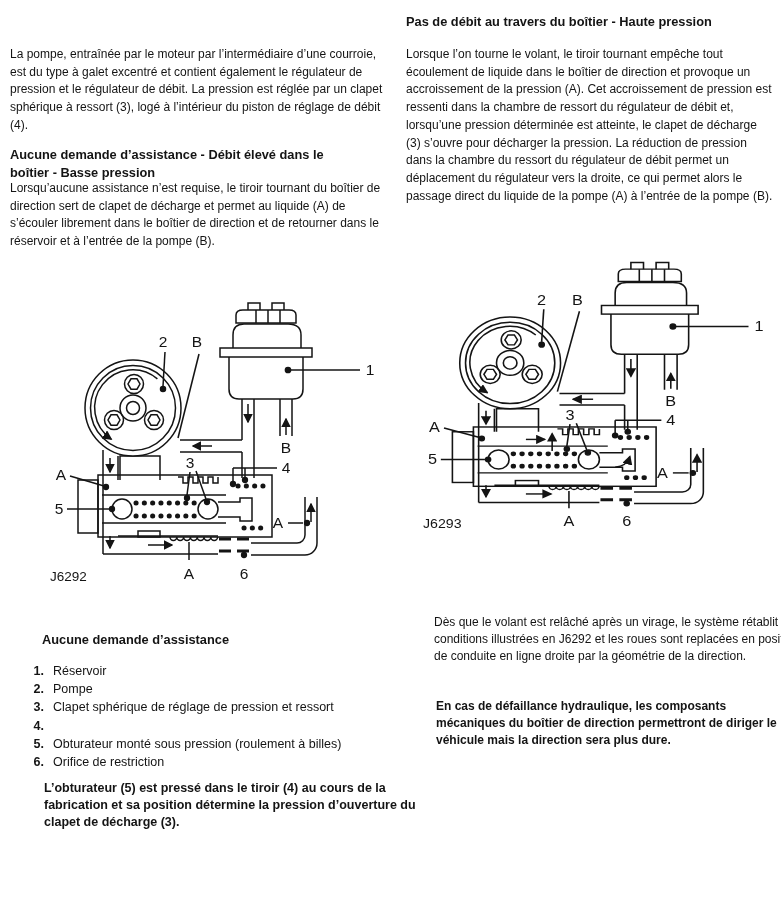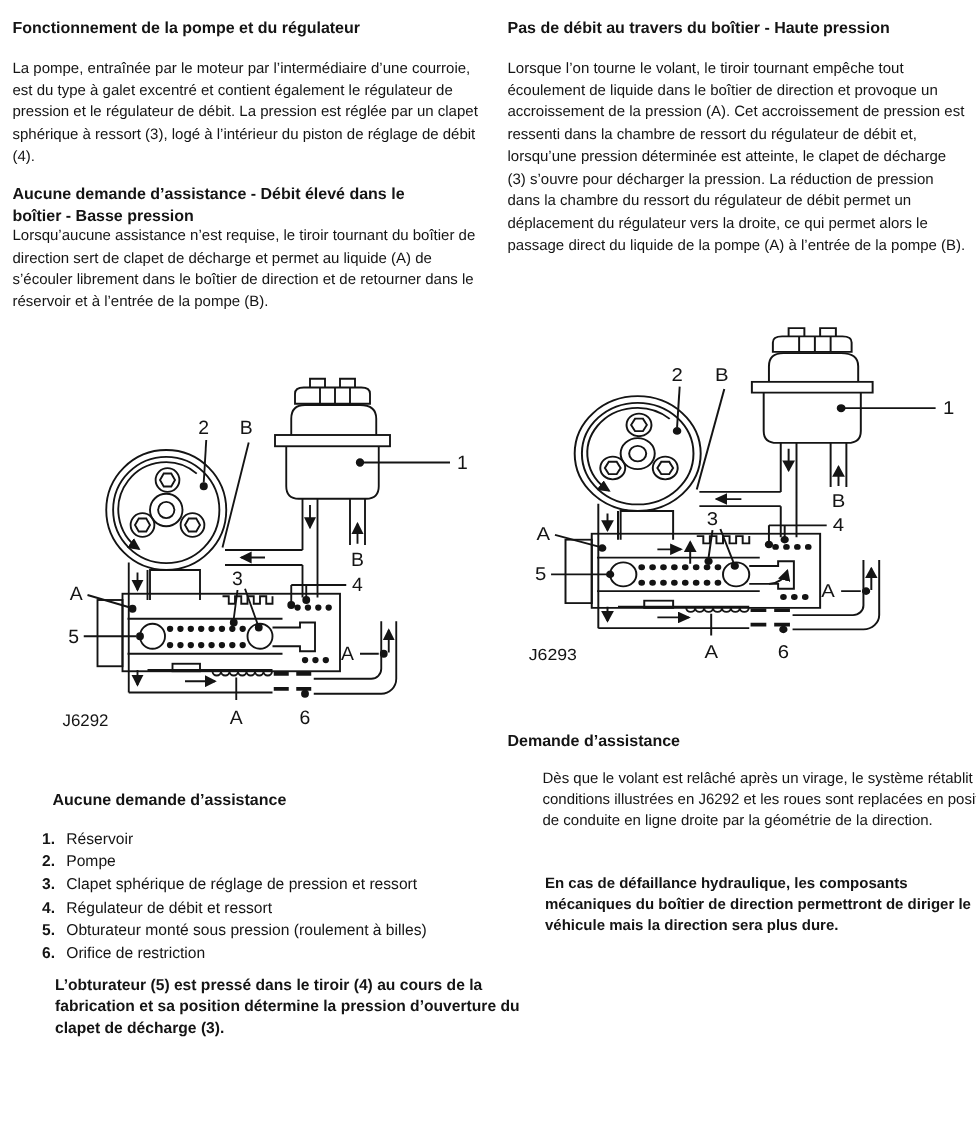--- a/index.html
+++ b/index.html
@@ -20,21 +20,20 @@
   .fig-svg{display:block;}
   .fig-a .only-b{display:none;}
   svg text{font-family:"Liberation Sans", sans-serif;}
   .coil{stroke-dasharray:0.1 8.2;stroke-linecap:round;stroke-width:5;}
 </style>
 </head>
 <body>
 
 <div class="page">
 
-  <div class="blk h" style="left:10px;top:13px;width:372px;">Fonctionnement de la pompe et du régulateur</div>
 
   <div class="blk p" style="left:10px;top:46px;width:374px;">La pompe, entraînée par le moteur par l’intermédiaire d’une courroie, est du type à galet excentré et contient également le régulateur de pression et le régulateur de débit. La pression est réglée par un clapet sphérique à ressort (3), logé à l’intérieur du piston de réglage de débit (4).</div>
 
   <div class="blk h" style="left:10px;top:146px;width:330px;">Aucune demande d’assistance - Débit élevé dans le boîtier - Basse pression</div>
 
   <div class="blk p" style="left:10px;top:180px;width:374px;">Lorsqu’aucune assistance n’est requise, le tiroir tournant du boîtier de direction sert de clapet de décharge et permet au liquide (A) de s’écouler librement dans le boîtier de direction et de retourner dans le réservoir et à l’entrée de la pompe (B).</div>
 
   <div class="figure" style="left:30px;top:290px;">
 
   <svg class="fig-svg fig-a" viewBox="0 0 360 300" preserveAspectRatio="none" width="360" height="300">
@@ -165,21 +164,20 @@
     <div class="row">
       <span class="num">2.</span>
       <span class="txt">Pompe</span>
     </div>
     <div class="row">
       <span class="num">3.</span>
       <span class="txt">Clapet sphérique de réglage de pression et ressort</span>
     </div>
     <div class="row">
       <span class="num">4.</span>
-      <span class="txt">Régulateur de débit et ressort</span>
     </div>
     <div class="row">
       <span class="num">5.</span>
       <span class="txt">Obturateur monté sous pression (roulement à billes)</span>
     </div>
     <div class="row">
       <span class="num">6.</span>
       <span class="txt">Orifice de restriction</span>
     </div>
   </div>
@@ -303,19 +301,18 @@
       <text x="160" y="178">3</text>
       <text x="256" y="183">4</text>
       <text x="248" y="238">A</text>
       <text x="159" y="289">A</text>
       <text x="214" y="289">6</text>
       <text x="20" y="291" text-anchor="start" font-size="13.5" class="fig-caption">J6293</text>
     </g>
   </svg>
 </div>
 
-  <div class="blk h" style="left:406px;top:584px;width:330px;">Demande d’assistance</div>
 
   <div class="blk p tight" style="left:406px;top:614px;width:368px;">Dès que le volant est relâché après un virage, le système rétablit les conditions illustrées en J6292 et les roues sont replacées en position de conduite en ligne droite par la géométrie de la direction.</div>
 
   <div class="blk p tight" style="left:408px;top:698px;width:350px;font-weight:bold;">En cas de défaillance hydraulique, les composants mécaniques du boîtier de direction permettront de diriger le véhicule mais la direction sera plus dure.</div>
 
 </div>
 
 </body></html>

